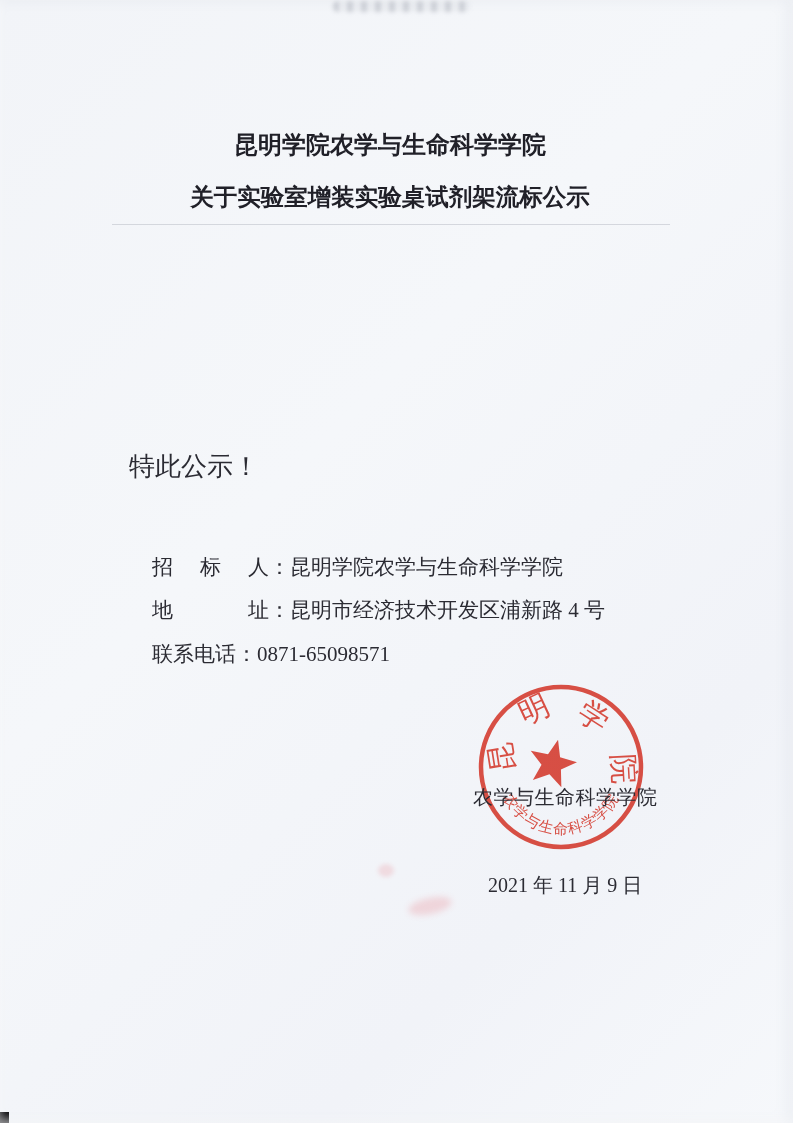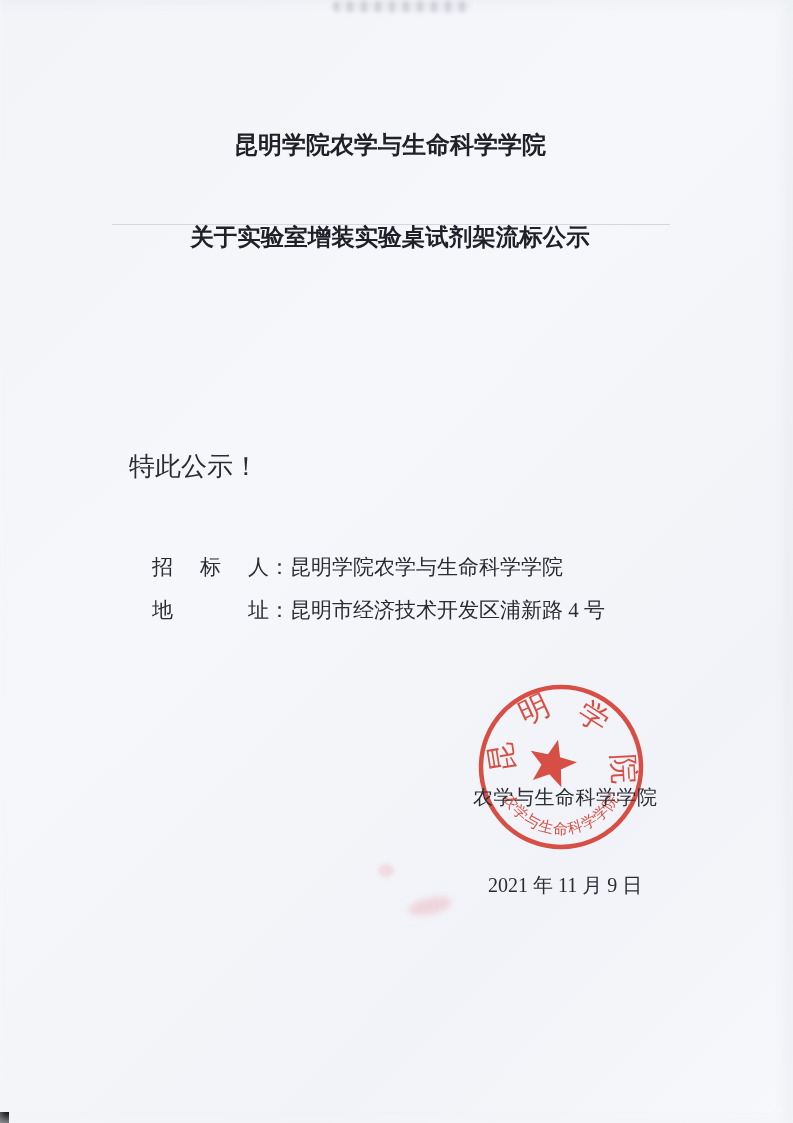--- a/index.html
+++ b/index.html
@@ -13,21 +13,21 @@
   .page::after{ 
     content:"";position:absolute;inset:0;pointer-events:none;
     box-shadow:inset -6px 0 14px rgba(120,130,150,.08), inset 0 -4px 10px rgba(255,255,255,.6);
   }
   .title{
     position:absolute;left:0;width:780px;text-align:center;
     font-family:"Liberation Sans","DejaVu Sans",sans-serif;
     font-weight:bold;color:#202028;white-space:nowrap;
   }
   .title1{top:129px;font-size:24px;letter-spacing:0px;}
-  .title2{top:181px;font-size:23.5px;margin-top:40px;}
+  .title2{top:181px;font-size:23.5px;}
   .divider{
     position:absolute;left:112px;top:224px;width:558px;height:1px;
     background:#b9bdc6;opacity:.55;
   }
   .body-text{
     position:absolute;left:85px;top:242px;width:591px;
     font-size:21px;line-height:41px;white-space:nowrap;
   }
   .body-text .line{height:41px;white-space:normal;}
   .just{text-align:justify;text-align-last:justify;}
@@ -79,20 +79,23 @@
 
   <div class="closing">特此公示！</div>
 
   <div class="contact">
     <div class="row">
       <span class="ls27">招标人</span><span>：</span><span>昆明学院农学与生命科学学院</span>
     </div>
     <div class="row">
       <span class="ls75">地址</span><span>：</span><span>昆明市经济技术开发区浦新路 4 号</span>
     </div>
+    <div class="row">
+      <span>联系电话</span><span>：</span><span>0871-65098571</span>
+    </div>
   </div>
 
   <svg class="stamp" viewBox="0 0 190 190">
     <circle cx="93" cy="93" r="80" fill="none" stroke-width="4.5" stroke="#e03a2c"></circle>
     <text x="0" y="0" transform="translate(33,83) rotate(-99)" text-anchor="middle" dominant-baseline="central" font-size="30" fill="#e03a2c">昆</text>
     <text x="0" y="0" transform="translate(66,35) rotate(-25)" text-anchor="middle" dominant-baseline="central" font-size="30" fill="#e03a2c">明</text>
     <text x="0" y="0" transform="translate(126,42) rotate(33)" text-anchor="middle" dominant-baseline="central" font-size="30" fill="#e03a2c">学</text>
     <text x="0" y="0" transform="translate(156,95) rotate(87)" text-anchor="middle" dominant-baseline="central" font-size="30" fill="#e03a2c">院</text>
     <polygon points="0,-25 6.2,-8.5 23.8,-7.7 10,3.2 14.7,20.2 0,10.5 -14.7,20.2 -10,3.2 -23.8,-7.7 -6.2,-8.5" transform="translate(84,90) rotate(14)" fill="#e03a2c"></polygon>
     <path id="seal-arc" d="M 33,118 A 64,64 0 0 0 153,118" fill="none"></path>

